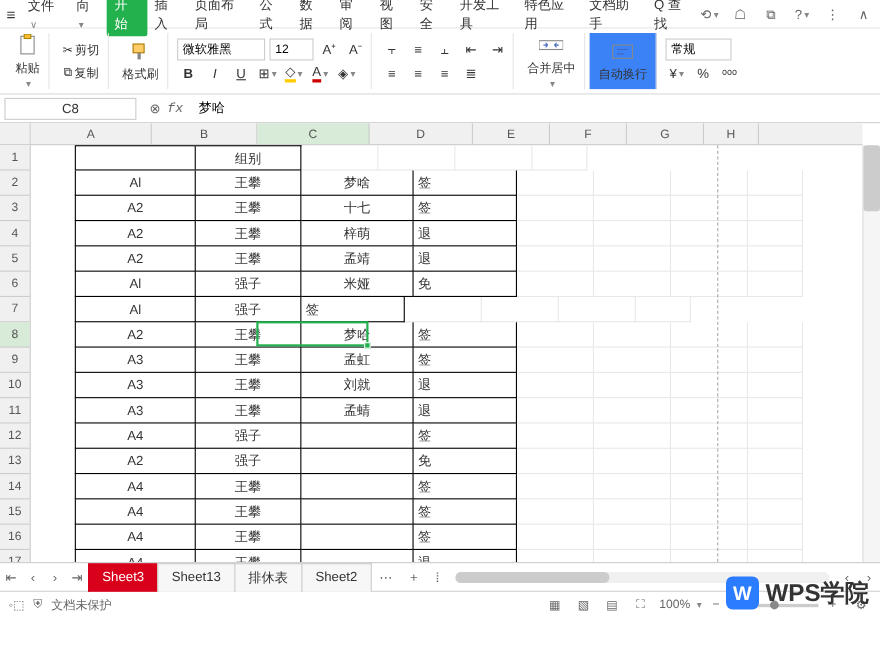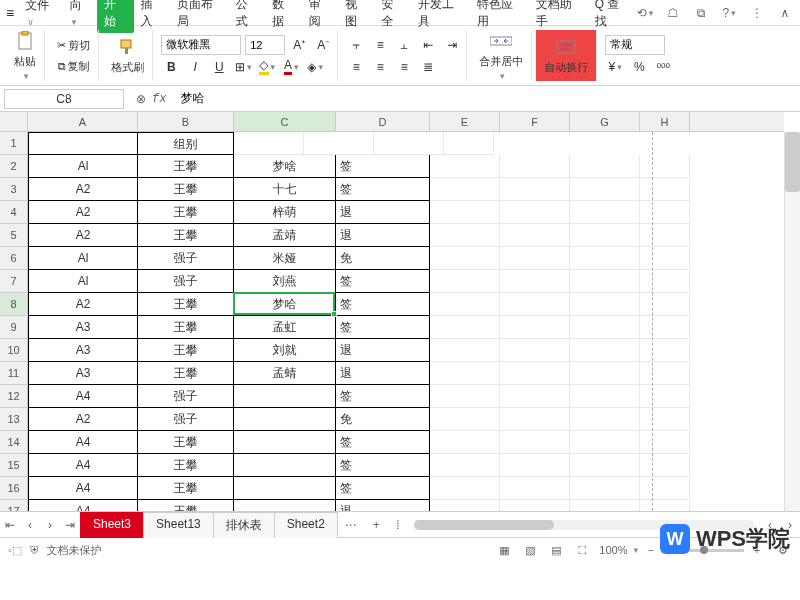--- a/index.html
+++ b/index.html
@@ -27,21 +27,21 @@
 .fx-icons { display: flex; gap: 6px; padding: 0 8px; color: #666; }
 .formula-input { flex: 1; border: none; height: 20px; font-size: 12px; padding: 0 6px; outline: none; }
 .sheet-area { position: relative; height: 400px; overflow: hidden; border-bottom: 1px solid #ccc; }
 .corner { position: absolute; top: 0; left: 0; width: 28px; height: 20px; background: #f0f0f0; border-right: 1px solid #ccc; border-bottom: 1px solid #ccc; }
 .col-headers { position: absolute; top: 0; left: 28px; right: 16px; height: 20px; display: flex; background: #f0f0f0; border-bottom: 1px solid #ccc; }
 .col-header { border-right: 1px solid #ccc; text-align: center; line-height: 20px; font-size: 11px; color: #555; }
 .col-header.active { background: #d8ead8; }
 .row-headers { position: absolute; top: 20px; left: 0; width: 28px; bottom: 0; background: #f0f0f0; border-right: 1px solid #ccc; }
 .row-header { height: 23px; border-bottom: 1px solid #ccc; text-align: center; line-height: 23px; font-size: 11px; color: #555; }
 .row-header.active { background: #d8ead8; }
-.grid { position: absolute; top: 20px; left: 28px; right: 16px; bottom: 0; }
+.grid { position: absolute; top: 20px; left: 28px; right: 16px; bottom: 0; padding-left: 40px; }
 .g-row { display: flex; height: 23px; }
 .g-cell { border-right: 1px solid #e8e8e8; border-bottom: 1px solid #e8e8e8; text-align: center; line-height: 22px; font-size: 12px; overflow: hidden; white-space: nowrap; }
 .g-cell.bordered { border-right: 1px solid #000; border-bottom: 1px solid #000; }
 .g-cell.bordered-top { border-top: 1px solid #000; }
 .g-cell.bordered-left { border-left: 1px solid #000; }
 .g-cell.left-align { text-align: left; padding-left: 4px; }
 .selection { position: absolute; border: 2px solid #22b14c; pointer-events: none; background: rgba(255,255,255,0); }
 .selection .fill-handle { position: absolute; right: -4px; bottom: -4px; width: 6px; height: 6px; background: #22b14c; border: 1px solid #fff; }
 .vscroll { position: absolute; top: 20px; right: 0; width: 16px; bottom: 0; background: #f5f5f5; border-left: 1px solid #ddd; }
 .vscroll-thumb { position: absolute; top: 0; width: 100%; height: 60px; background: #ccc; border-radius: 3px; }
@@ -169,21 +169,21 @@
       <span class="big-icon">
           <svg width="22" height="16">
             <rect x="0" y="4" width="22" height="8" fill="none" stroke="#888"></rect>
             <path d="M4 8h4M14 8h4M8 8l-2-2M8 8l-2 2M14 8l2-2M14 8l2 2" stroke="#46b" fill="none"></path>
           </svg>
         </span>
       <span>合并居中</span>
         <span class="drop-arrow">▾</span>
     </div>
   </div>
-  <div class="group" style="background:#ef4444;">
+  <div class="group" style="background:#3b82f6;">
     <div class="big-btn">
       <span class="big-icon">
           <svg width="22" height="16">
             <rect x="2" y="2" width="18" height="12" fill="none" stroke="#888"></rect>
             <path d="M6 6h10M6 10h6" stroke="#46b"></path>
           </svg>
         </span>
       <span>自动换行</span>
     </div>
   </div>
@@ -294,21 +294,20 @@
         <div class="g-cell bordered" style="width: 102px;">米娅</div>
         <div class="g-cell bordered left-align" style="width: 94px;">免</div>
         <div class="g-cell" style="width: 70px;"></div>
         <div class="g-cell" style="width: 70px;"></div>
         <div class="g-cell" style="width: 70px;"></div>
         <div class="g-cell" style="width: 50px;"></div>
       </div>
       <div class="g-row">
         <div class="g-cell bordered bordered-left" style="width: 110px;">Al</div>
         <div class="g-cell bordered" style="width: 96px;">强子</div>
-        <div class="g-cell bordered" style="width: 102px;">刘燕</div>
         <div class="g-cell bordered left-align" style="width: 94px;">签</div>
         <div class="g-cell" style="width: 70px;"></div>
         <div class="g-cell" style="width: 70px;"></div>
         <div class="g-cell" style="width: 70px;"></div>
         <div class="g-cell" style="width: 50px;"></div>
       </div>
       <div class="g-row">
         <div class="g-cell bordered bordered-left" style="width: 110px;">A2</div>
         <div class="g-cell bordered" style="width: 96px;">王攀</div>
         <div class="g-cell bordered" style="width: 102px;">梦哈</div>

